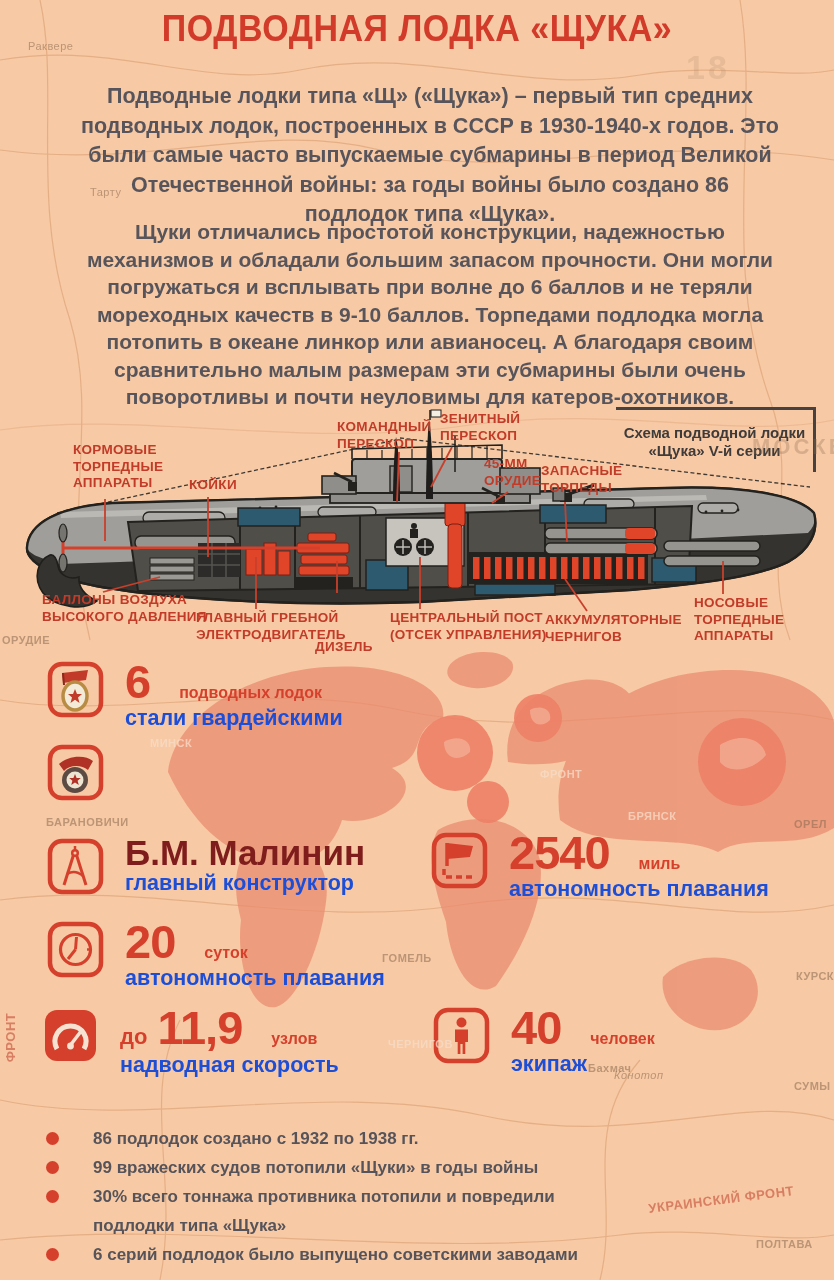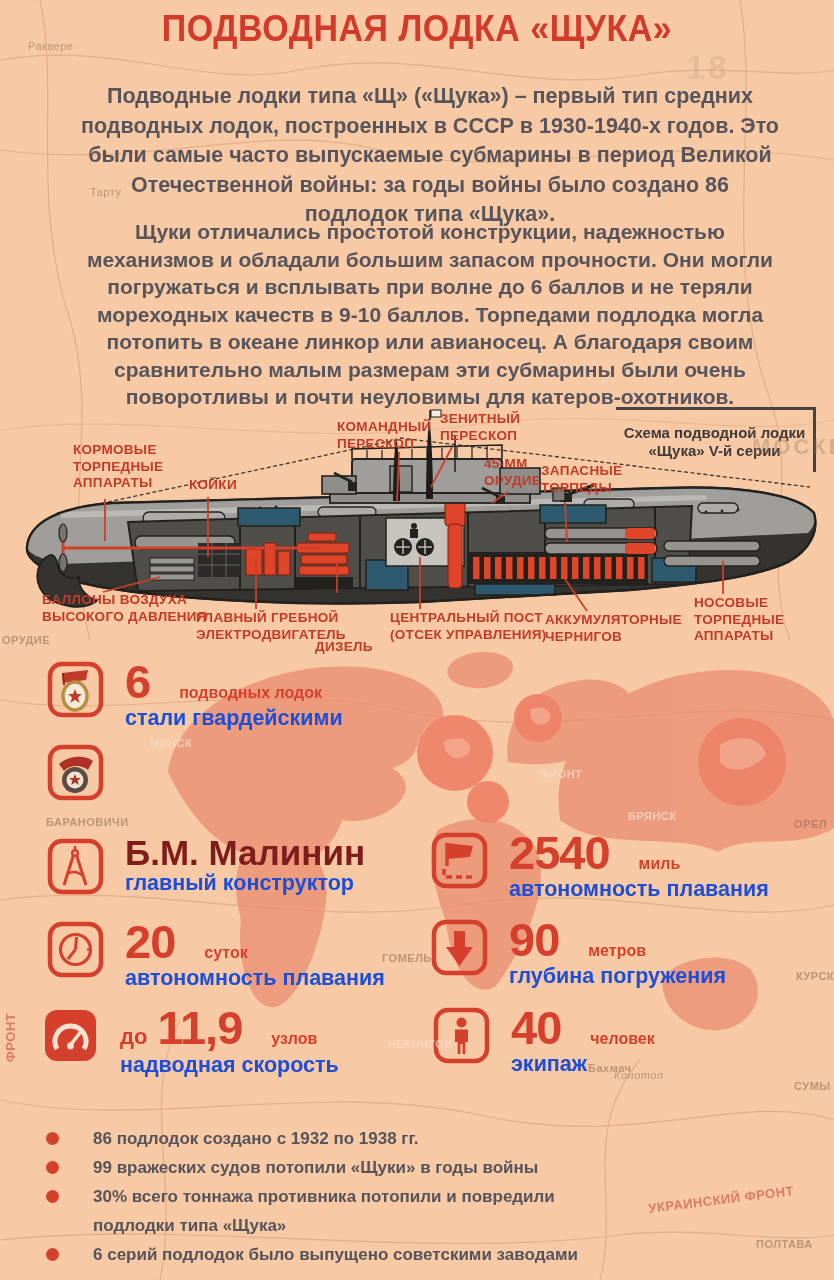--- a/index.html
+++ b/index.html
@@ -450,33 +450,20 @@
     </svg>
     <div class="stext">
       <div class="line1">
           <span class="v">2540</span>
           <span class="u">миль</span>
         </div>
       <div class="cap">автономность плавания</div>
     </div>
   </div>
 
-  <div class="stat" id="stat-depth">
-    <svg class="sicon" viewBox="0 0 57 57">
-      <rect x="3" y="3" width="51" height="51" rx="12" fill="none" stroke="#d5402c" stroke-width="4.5"></rect>
-      <path d="M23,12 L34,12 L34,28 L42,28 L28.5,47 L15,28 L23,28 Z" fill="#d5402c"></path>
-    </svg>
-    <div class="stext">
-      <div class="line1">
-          <span class="v">90</span>
-          <span class="u">метров</span>
-        </div>
-      <div class="cap">глубина погружения</div>
-    </div>
-  </div>
 
   <div class="stat" id="stat-speed">
     <svg class="sicon" viewBox="0 0 57 57">
       <rect x="3" y="3" width="51" height="51" rx="12" fill="#d5402c"></rect>
       <path d="M15,42 A15.5,15.5 0 1 1 42,42" fill="none" stroke="#f7e2d2" stroke-width="5"></path>
       <line x1="28.5" y1="38" x2="40" y2="23" stroke="#f7e2d2" stroke-width="3.5"></line>
       <circle cx="28.5" cy="39" r="3.4" fill="#f7e2d2"></circle>
     </svg>
     <div class="stext">
       <div class="line1">

